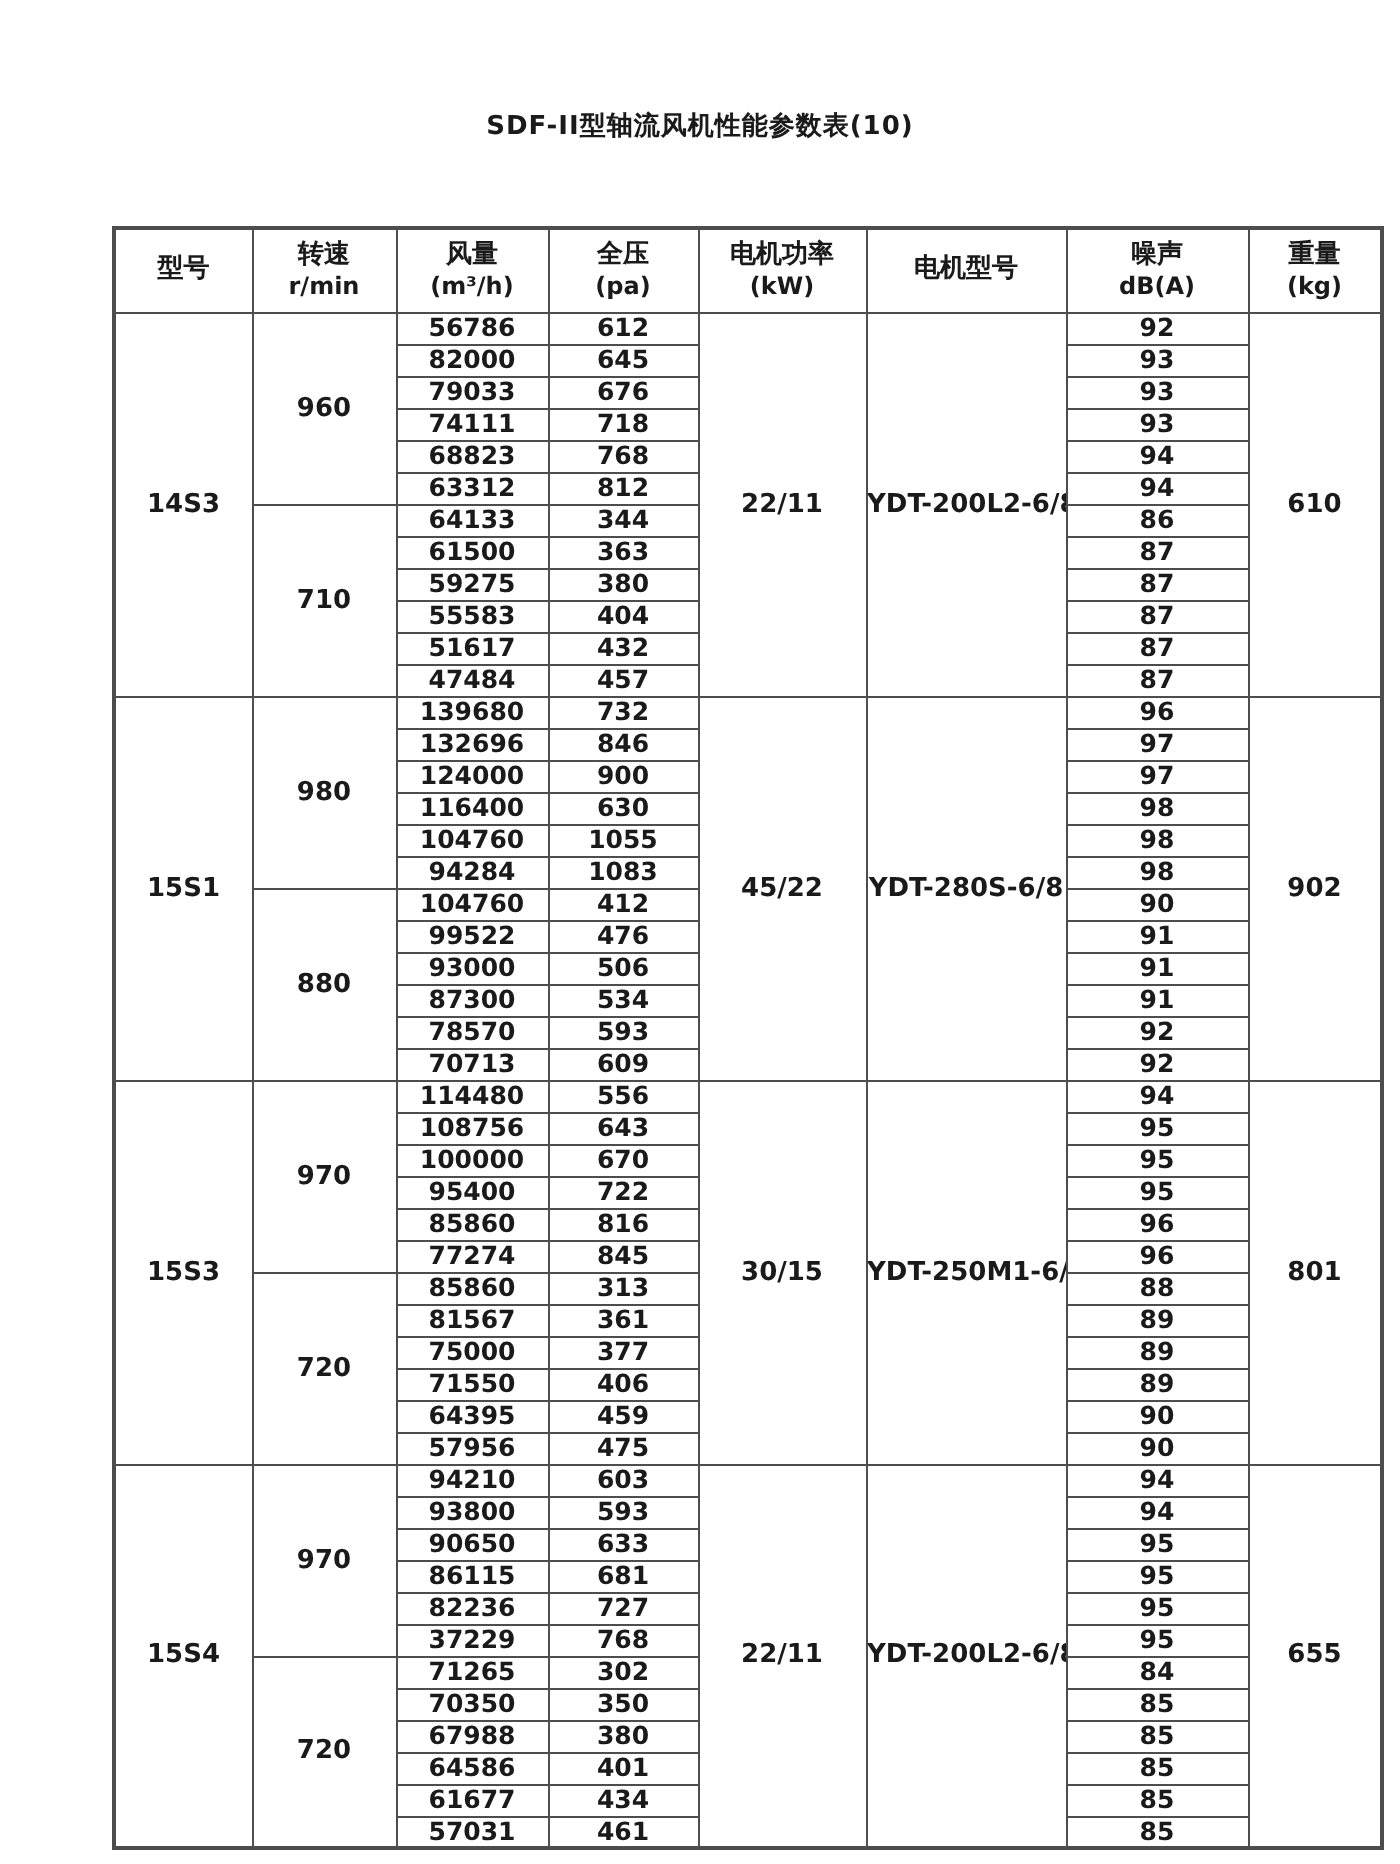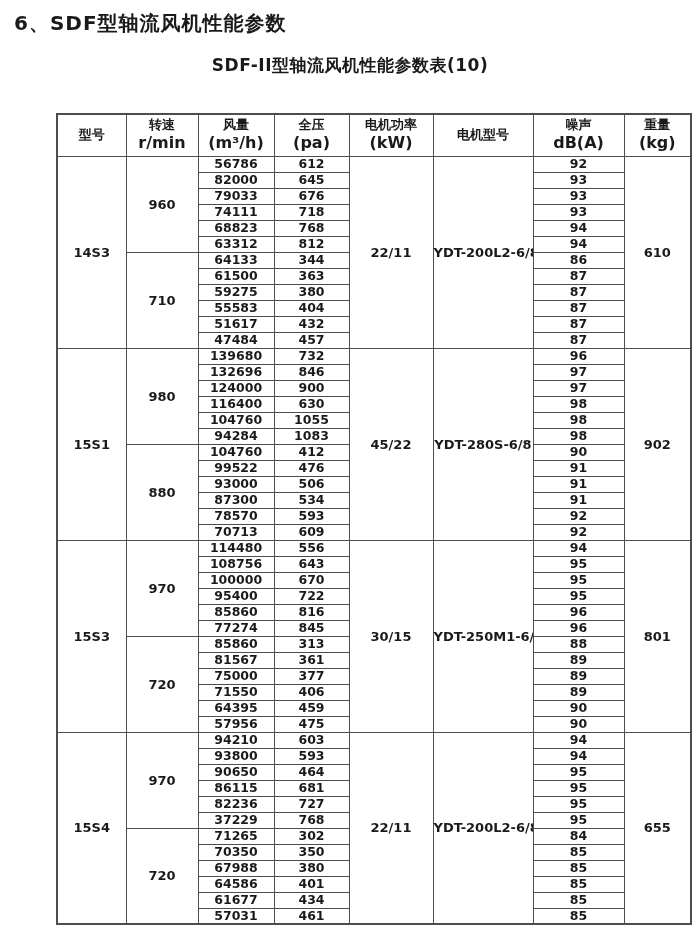--- a/index.html
+++ b/index.html
@@ -31,21 +31,21 @@
     font-weight: bold;
     letter-spacing: 1px;
   }
   .subtitle {
     margin: 0;
     position: absolute;
     top: 54px;
     left: 0;
     width: 700px;
     text-align: center;
-    font-size: 17px;
+    font-size: 13px;
     font-weight: bold;
     letter-spacing: 0.5px;
   }
   table.perf {
     position: absolute;
     top: 113px;
     left: 56px;
     width: 634px;
     border-collapse: collapse;
     table-layout: fixed;
@@ -61,37 +61,36 @@
     overflow: hidden;
     white-space: nowrap;
   }
   table.perf thead th {
     height: 42px;
     font-size: 13px;
     line-height: 1.25;
     font-weight: bold;
   }
   table.perf thead th .h2line {
-    font-size: 16px;
+    font-size: 12px;
   }
   table.perf tbody td {
     height: 16px;
     font-size: 12.5px;
     line-height: 1;
   }
   td.model-cell, td.speed-cell, td.power-cell,
   td.motor-model-cell, td.weight-cell {
     font-size: 13px !important;
   }
 </style>
 </head>
 <body>
 
 <div class="page">
-  <h1 class="heading">6、SDF型轴流风机性能参数</h1>
   <h2 class="subtitle">SDF-II型轴流风机性能参数表(10)</h2>
   <table class="perf">
     <colgroup id="colgroup">
         <col style="width: 69px;">
         <col style="width: 72px;">
         <col style="width: 76px;">
         <col style="width: 75px;">
         <col style="width: 84px;">
         <col style="width: 100px;">
         <col style="width: 91px;">
@@ -340,21 +339,21 @@
           <td class="noise-cell">94</td>
           <td rowspan="12" class="weight-cell">655</td>
         </tr>
         <tr>
           <td class="airflow-cell">93800</td>
           <td class="pressure-cell">593</td>
           <td class="noise-cell">94</td>
         </tr>
         <tr>
           <td class="airflow-cell">90650</td>
-          <td class="pressure-cell">464</td>
+          <td class="pressure-cell">633</td>
           <td class="noise-cell">95</td>
         </tr>
         <tr>
           <td class="airflow-cell">86115</td>
           <td class="pressure-cell">681</td>
           <td class="noise-cell">95</td>
         </tr>
         <tr>
           <td class="airflow-cell">82236</td>
           <td class="pressure-cell">727</td>

